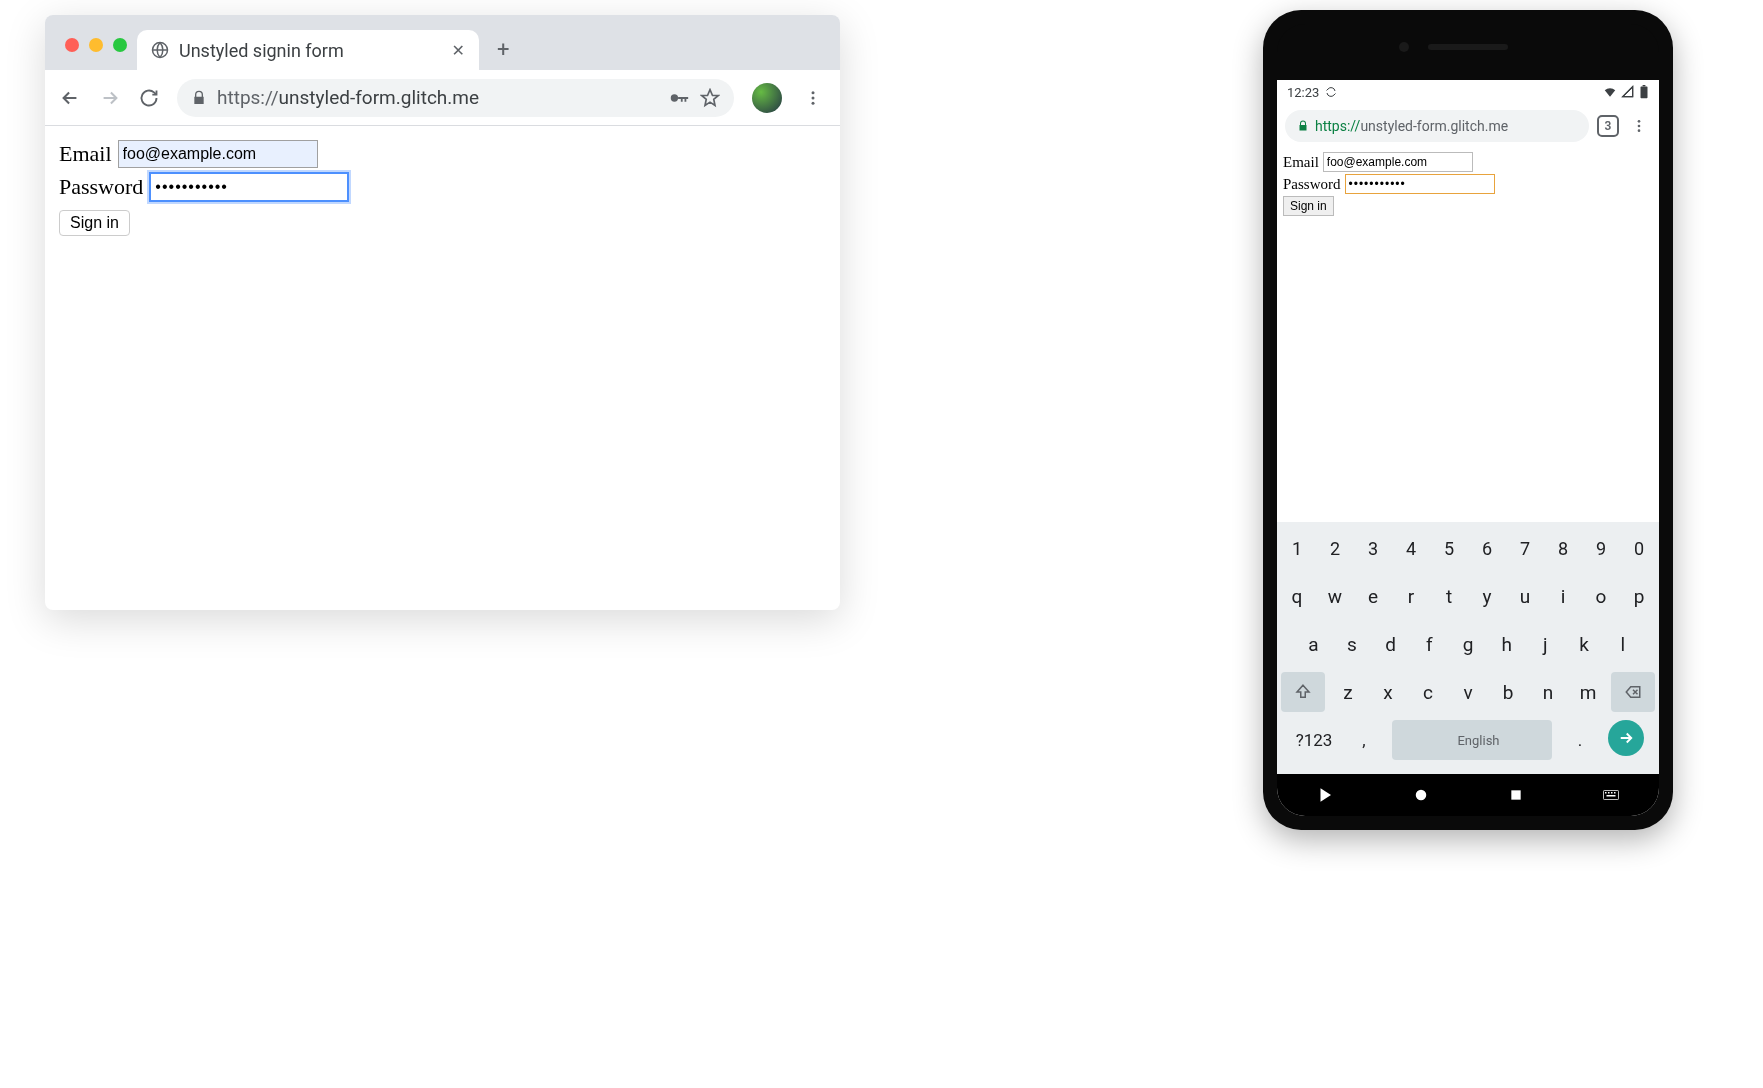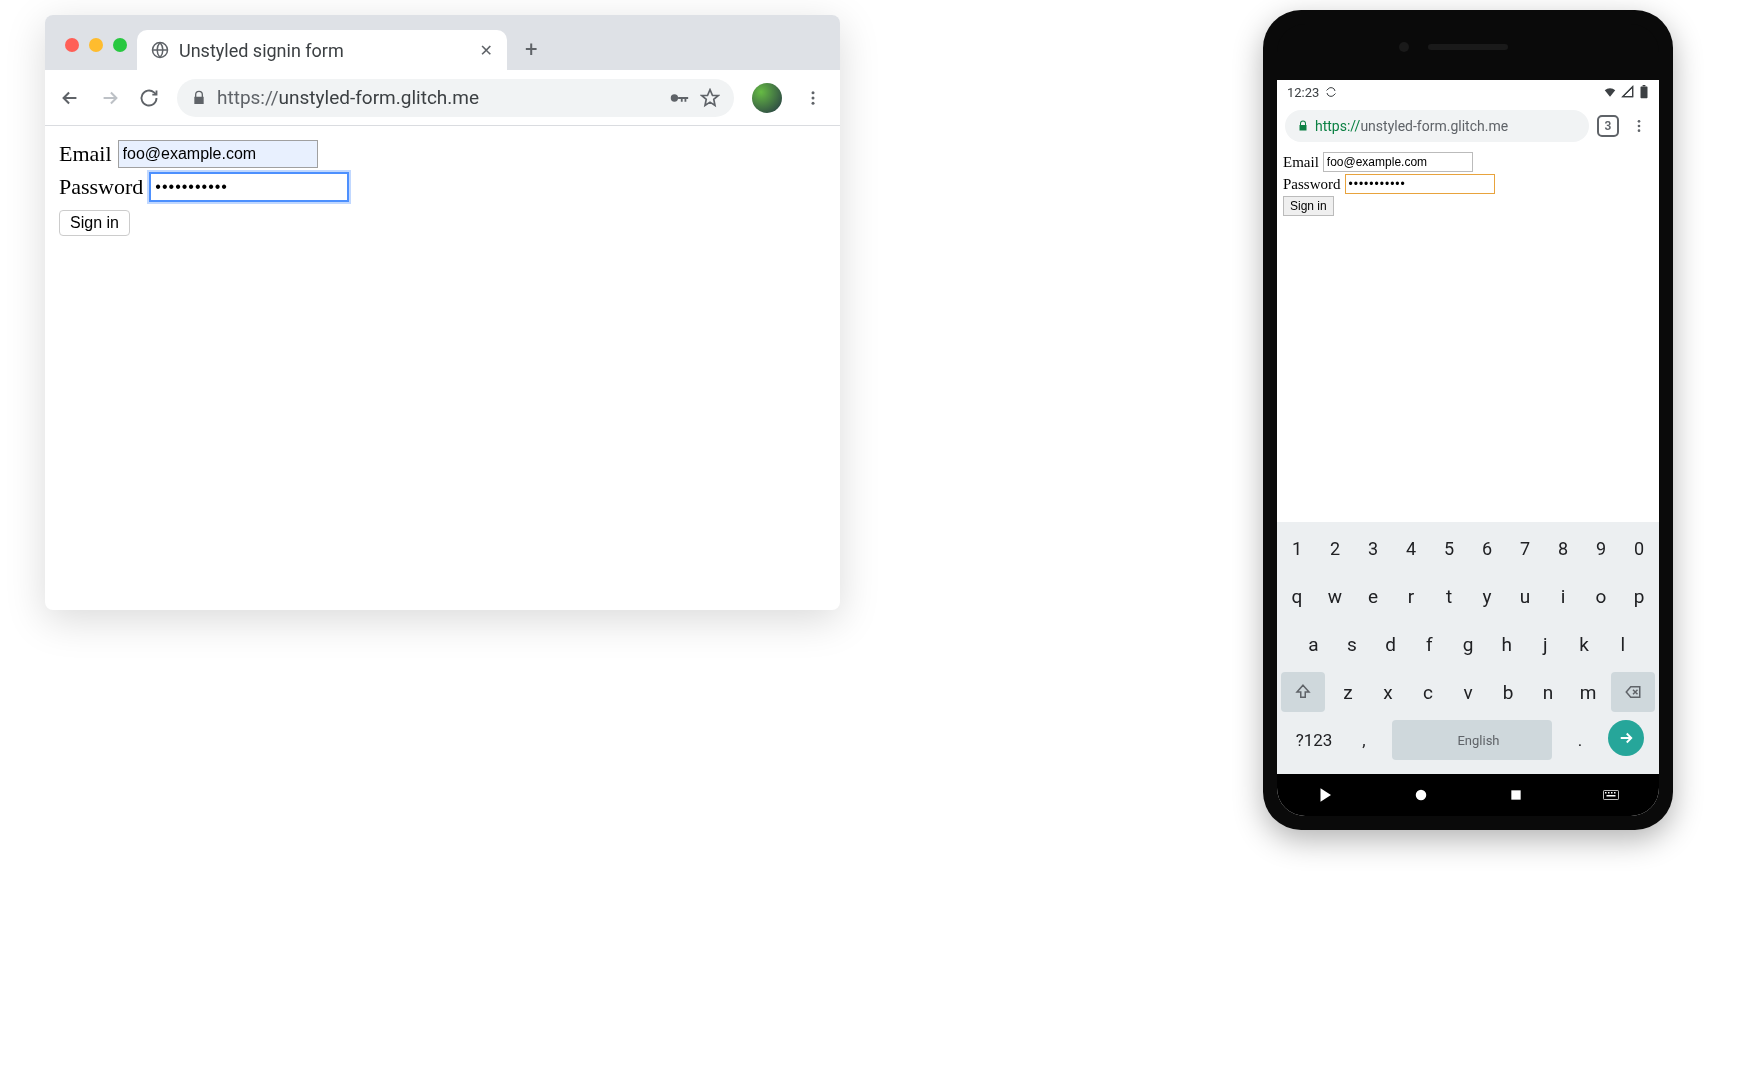--- a/index.html
+++ b/index.html
@@ -36,21 +36,21 @@
       align-items: center;
       padding: 0 10px 18px 6px;
     }
     .tl { width: 14px; height: 14px; border-radius: 50%; }
     .tl-red { background: #ff5f57; }
     .tl-yellow { background: #febc2e; }
     .tl-green { background: #28c840; }
     .d-tab {
       background: #fff;
       height: 40px;
-      width: 370px;
+      width: 342px;
       border-radius: 10px 10px 0 0;
       display: flex;
       align-items: center;
       padding: 0 14px;
       gap: 10px;
       font-size: 18px;
       color: #3c4043;
     }
     .d-tab .globe-icon { color: #5f6368; }
     .d-tab .close-icon { margin-left: auto; color: #5f6368; cursor: pointer; font-size: 16px; }

